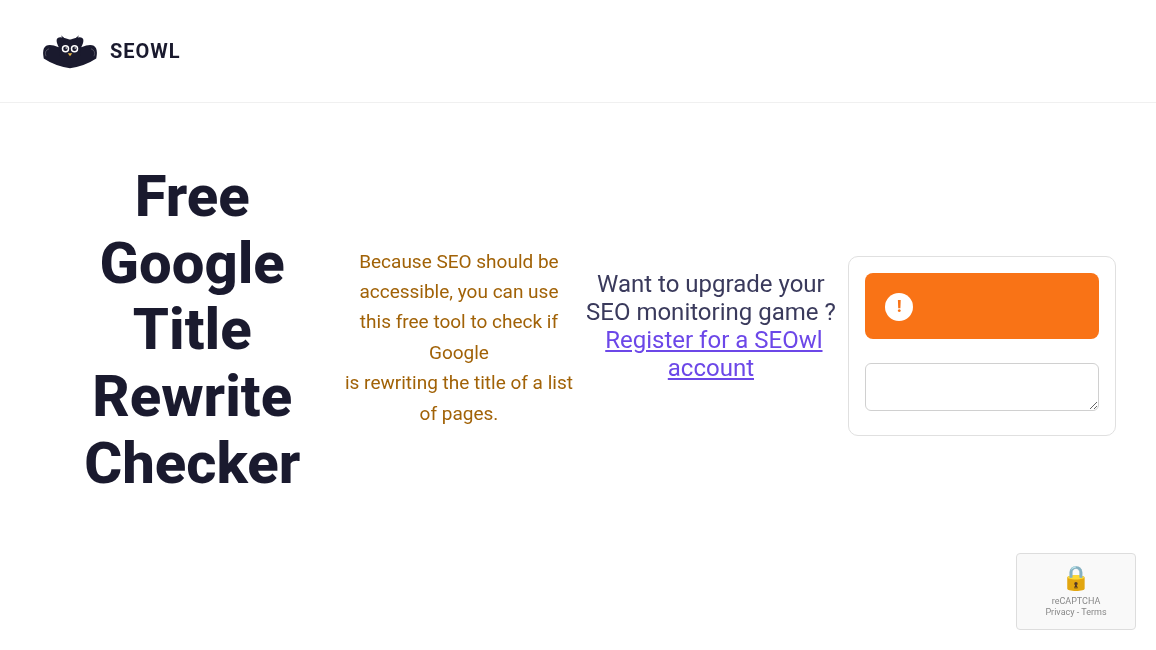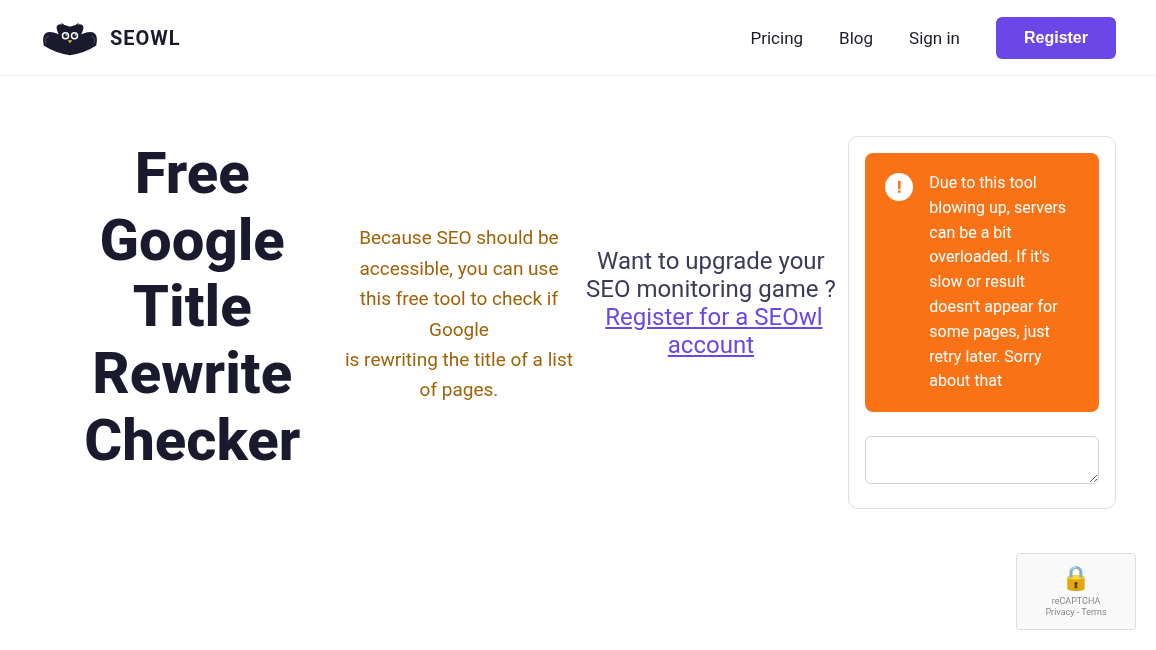--- a/index.html
+++ b/index.html
@@ -15,21 +15,21 @@
       width: 1156px;
       min-height: 650px;
     }
 
     
     header {
       display: flex;
       align-items: center;
       justify-content: space-between;
       padding: 8px 40px;
-      height: 76px;
+      height: 103px;
       border-bottom: 1px solid #f0f0f0;
     }
 
     .logo-area {
       display: flex;
       align-items: center;
       gap: 10px;
     }
 
     .logo-icon {
@@ -219,46 +219,39 @@
 
       <path d="M32 22 L28 14 L35 20 Z" fill="#1a1a2e"></path>
       <path d="M48 22 L52 14 L45 20 Z" fill="#1a1a2e"></path>
 
       <path d="M8 42 Q5 35 12 32" stroke="#ffffff" stroke-width="1" fill="none" opacity="0.3"></path>
       <path d="M72 42 Q75 35 68 32" stroke="#ffffff" stroke-width="1" fill="none" opacity="0.3"></path>
     </svg>
     <span class="logo-text">SEOWL</span>
   </div>
 
-  <nav>
-    <a class="nav-link">Pricing</a>
-    <a class="nav-link">Blog</a>
-    <a class="nav-link">Sign in</a>
-    <button class="register-btn">Register</button>
-  </nav>
 </header>
 
 <main>
   <h1 class="page-title">Free Google Title Rewrite Checker</h1>
 
   <p class="subtitle">
     <span>Because SEO should be accessible, you can use this free tool to check if Google</span><br>
     <span>is rewriting the title of a list of pages.</span>
   </p>
 
   <p class="upgrade-line">
     <span>Want to upgrade your SEO monitoring game ?</span>
     &nbsp;<a class="upgrade-link">Register for a SEOwl account</a>
   </p>
 
   <div class="tool-container">
 
     <div class="alert-banner">
       <div class="alert-icon">!</div>
-      <span class="alert-text">Due to this tool blowing up, servers can be a bit overloaded. If it's slow or result doesn't appear for some pages, just retry later. Sorry about that</span>
     </div>
 
     <div class="input-area">
       <textarea class="text-input" rows="1" style=""></textarea>
     </div>
   </div>
 </main>
 
 <div class="recaptcha-area">
   <div class="recaptcha-logo">🔒</div>

